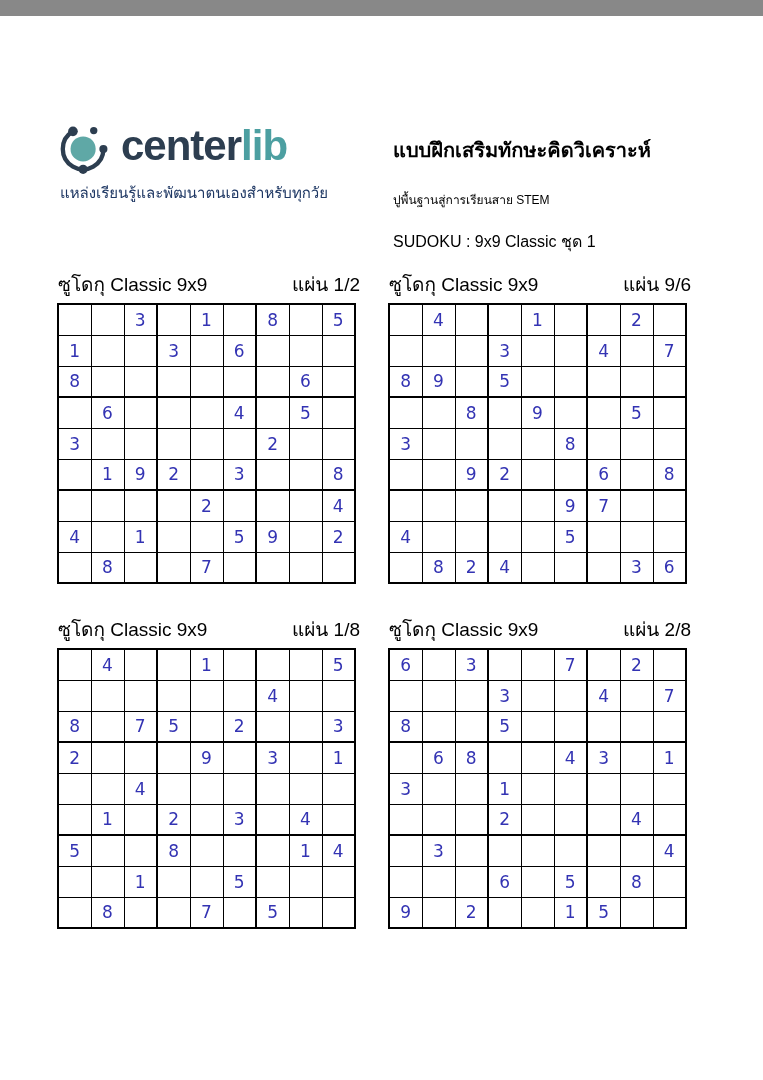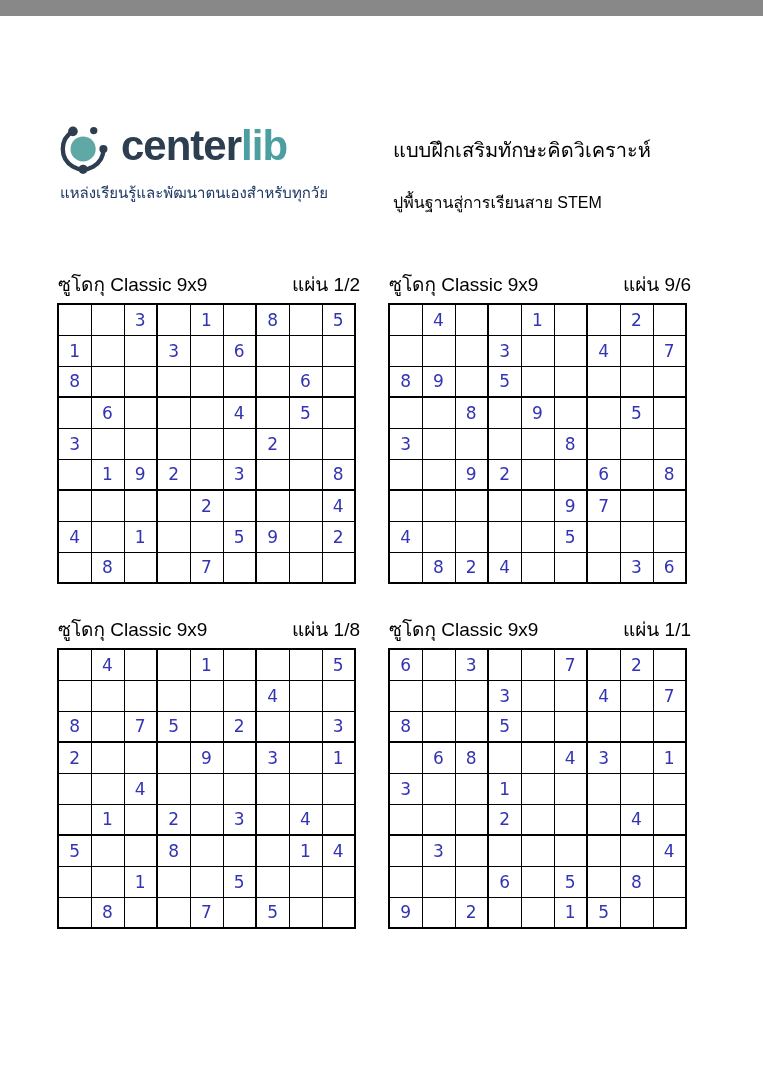--- a/index.html
+++ b/index.html
@@ -21,22 +21,22 @@
     line-height:1; margin-left:6px; margin-top:-4px;
   }
   .brand-primary { color:var(--brand_primary,#2d3e50); }
   .brand-secondary { color:var(--brand_secondary,#4c9fa1); }
   .tagline {
     margin-top:4px; margin-left:3px;
     font-size:15px; color:var(--tagline,#1f3864);
   }
   
   .title-block { position:absolute; left:393px; top:118px; width:330px; color:#000; }
-  .doc-title { font-size:20px; font-weight:400; }
-  .doc-subtitle { font-size:16px; margin-top:24px; }
+  .doc-title { font-size:20px; font-weight:700; }
+  .doc-subtitle { font-size:12px; margin-top:24px; }
   .doc-series { font-size:16px; margin-top:20px; }
   
   .puzzle { position:absolute; width:304px; }
   .puzzle-1 { left:57px;  top:253px; }
   .puzzle-2 { left:388px; top:253px; }
   .puzzle-3 { left:57px;  top:598px; }
   .puzzle-4 { left:388px; top:598px; }
   .puzzle-header {
     display:flex; justify-content:space-between; align-items:flex-end;
     font-size:19px; color:#000; margin-bottom:4px; padding:0 1px;
@@ -75,20 +75,21 @@
         </svg>
       </span>
       <span class="brand-text"><span class="brand-primary">center</span><span class="brand-secondary">lib</span></span>
     </div>
     <div class="tagline">แหล่งเรียนรู้และพัฒนาตนเองสำหรับทุกวัย</div>
   </div>
 
   <div class="title-block">
     <div class="doc-title">แบบฝึกเสริมทักษะคิดวิเคราะห์</div>
     <div class="doc-subtitle">ปูพื้นฐานสู่การเรียนสาย STEM</div>
+    <div class="doc-series">SUDOKU : 9x9 Classic ชุด 1</div>
   </div>
 
   <div class="puzzle puzzle-1">
     <div class="puzzle-header">
       <span>ซูโดกุ Classic 9x9</span>
       <span>แผ่น 1/2</span>
     </div>
     <table class="sudoku">
         <tbody>
           <tr>
@@ -410,21 +411,21 @@
             <td></td>
             <td></td>
           </tr>
         </tbody>
       </table>
   </div>
 
   <div class="puzzle puzzle-4">
     <div class="puzzle-header">
       <span>ซูโดกุ Classic 9x9</span>
-      <span>แผ่น 1/1</span>
+      <span>แผ่น 2/8</span>
     </div>
     <table class="sudoku">
         <tbody>
           <tr>
             <td>6</td>
             <td></td>
             <td>3</td>
             <td></td>
             <td></td>
             <td>7</td>

